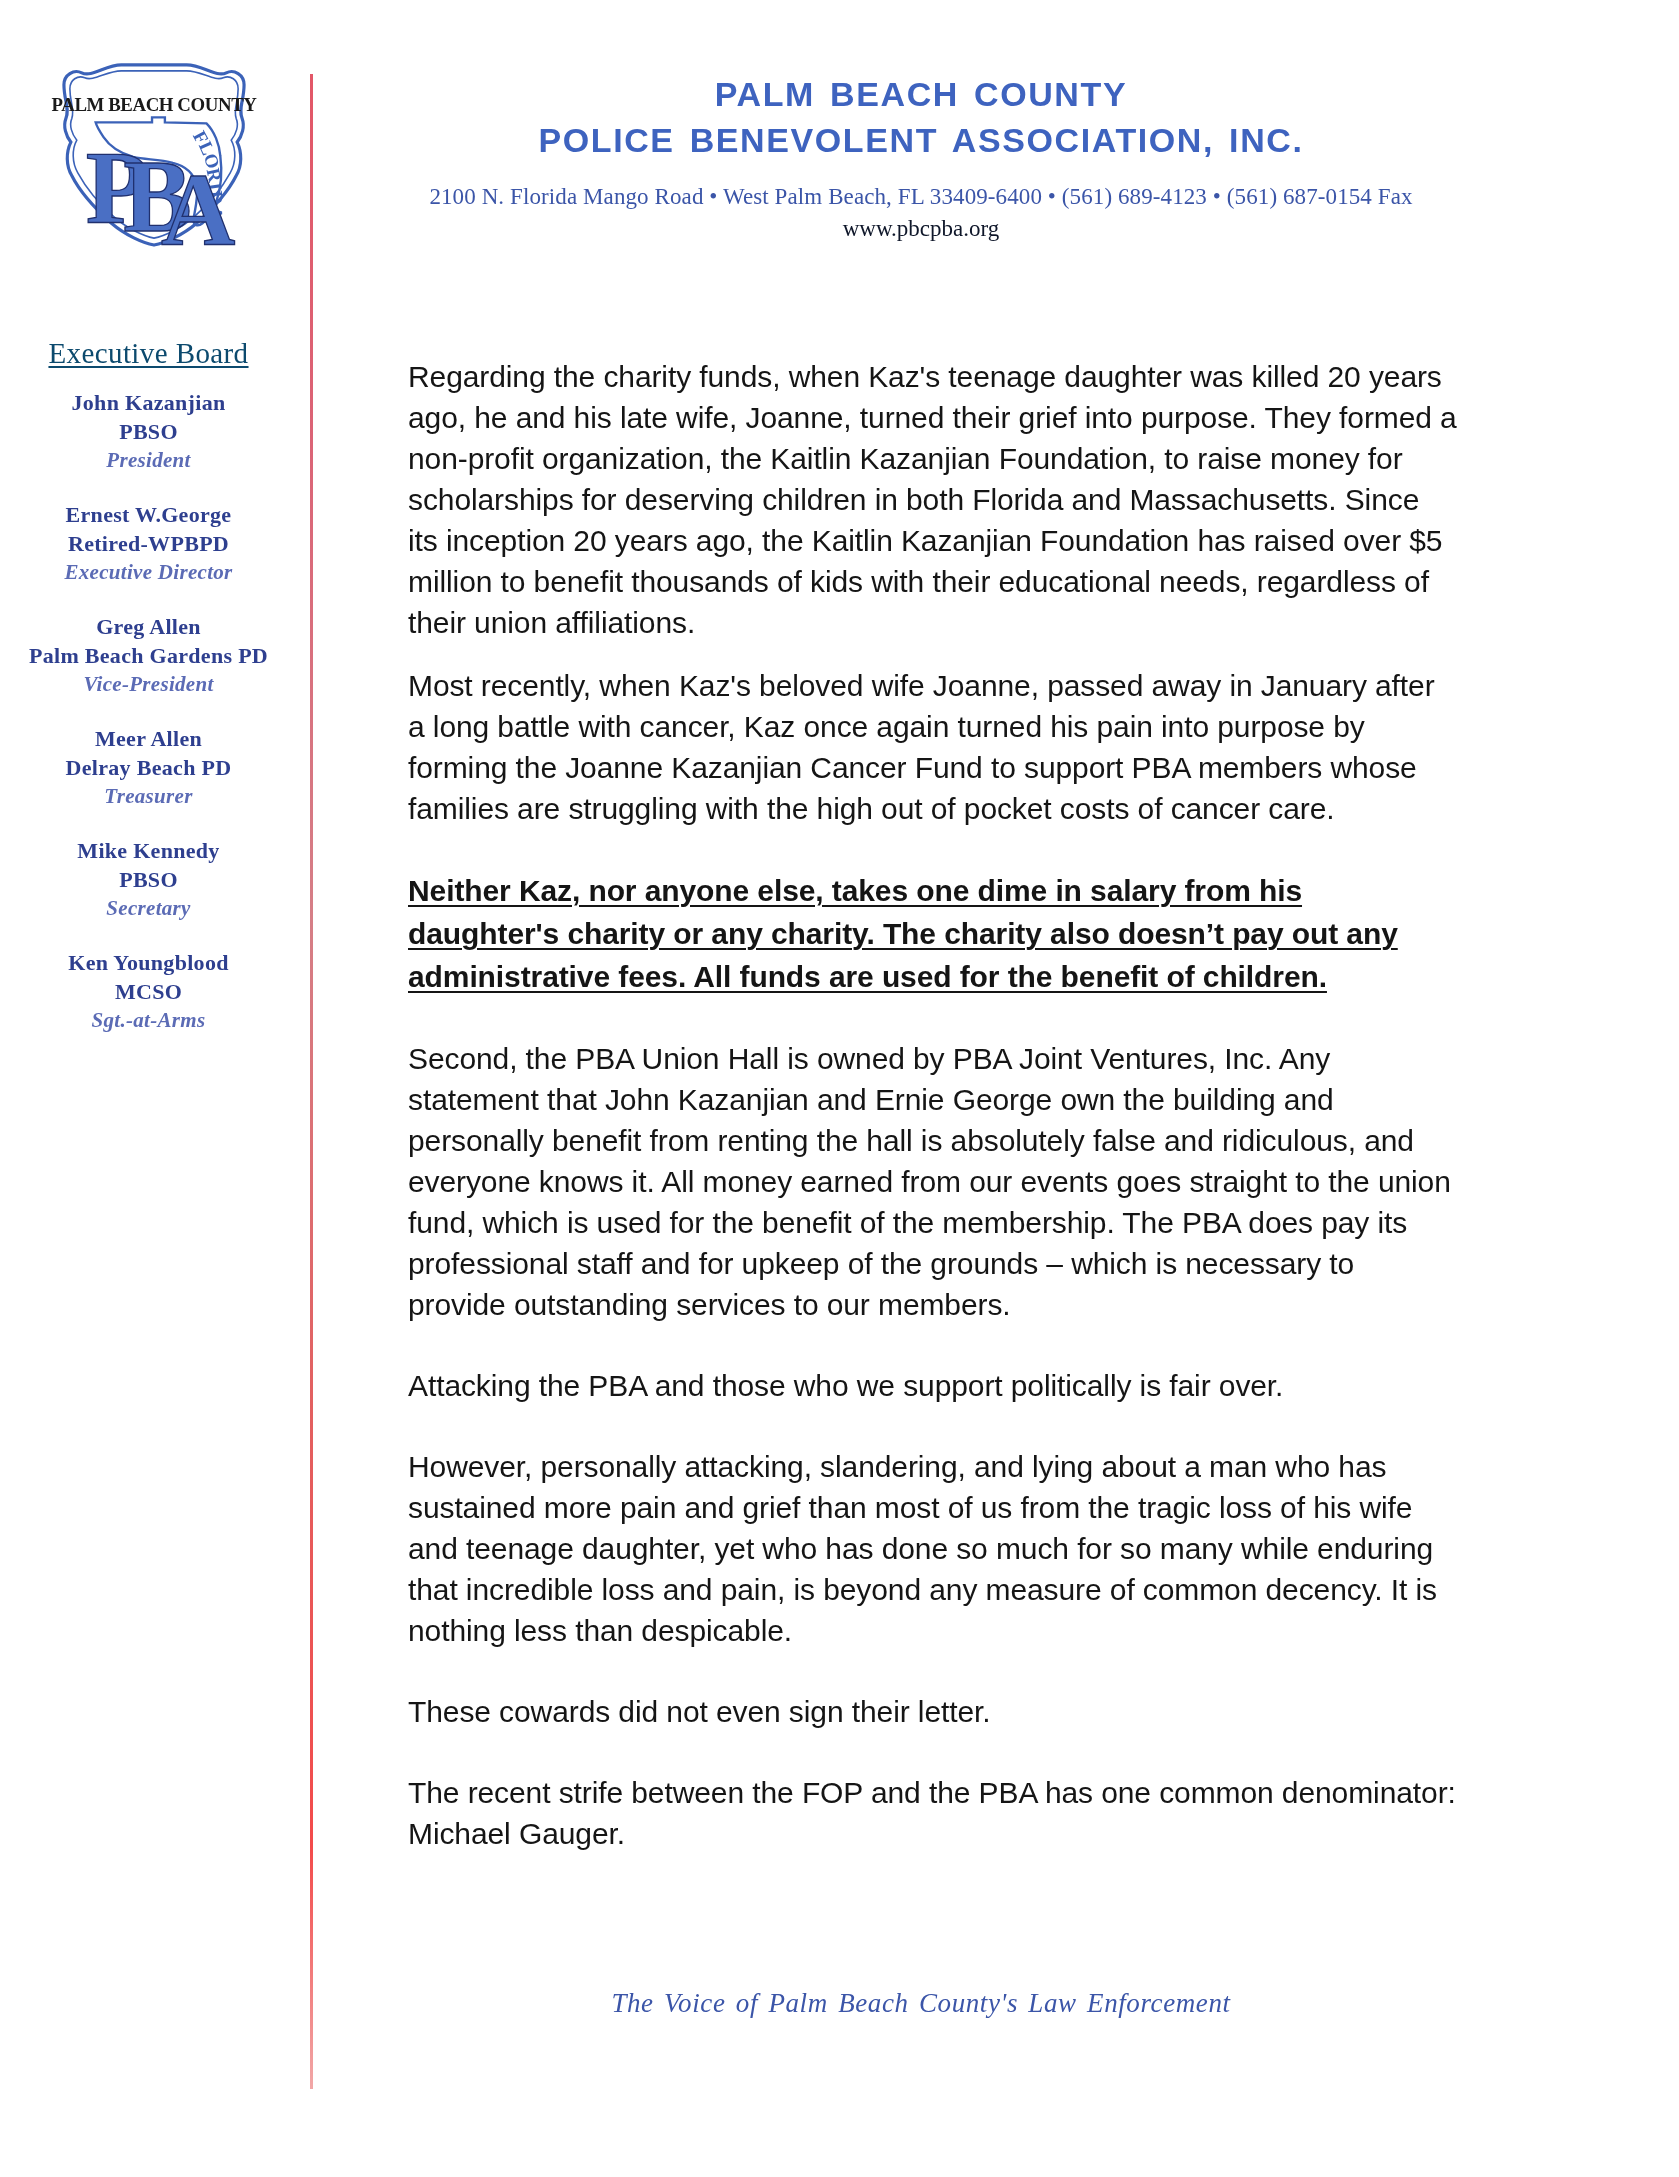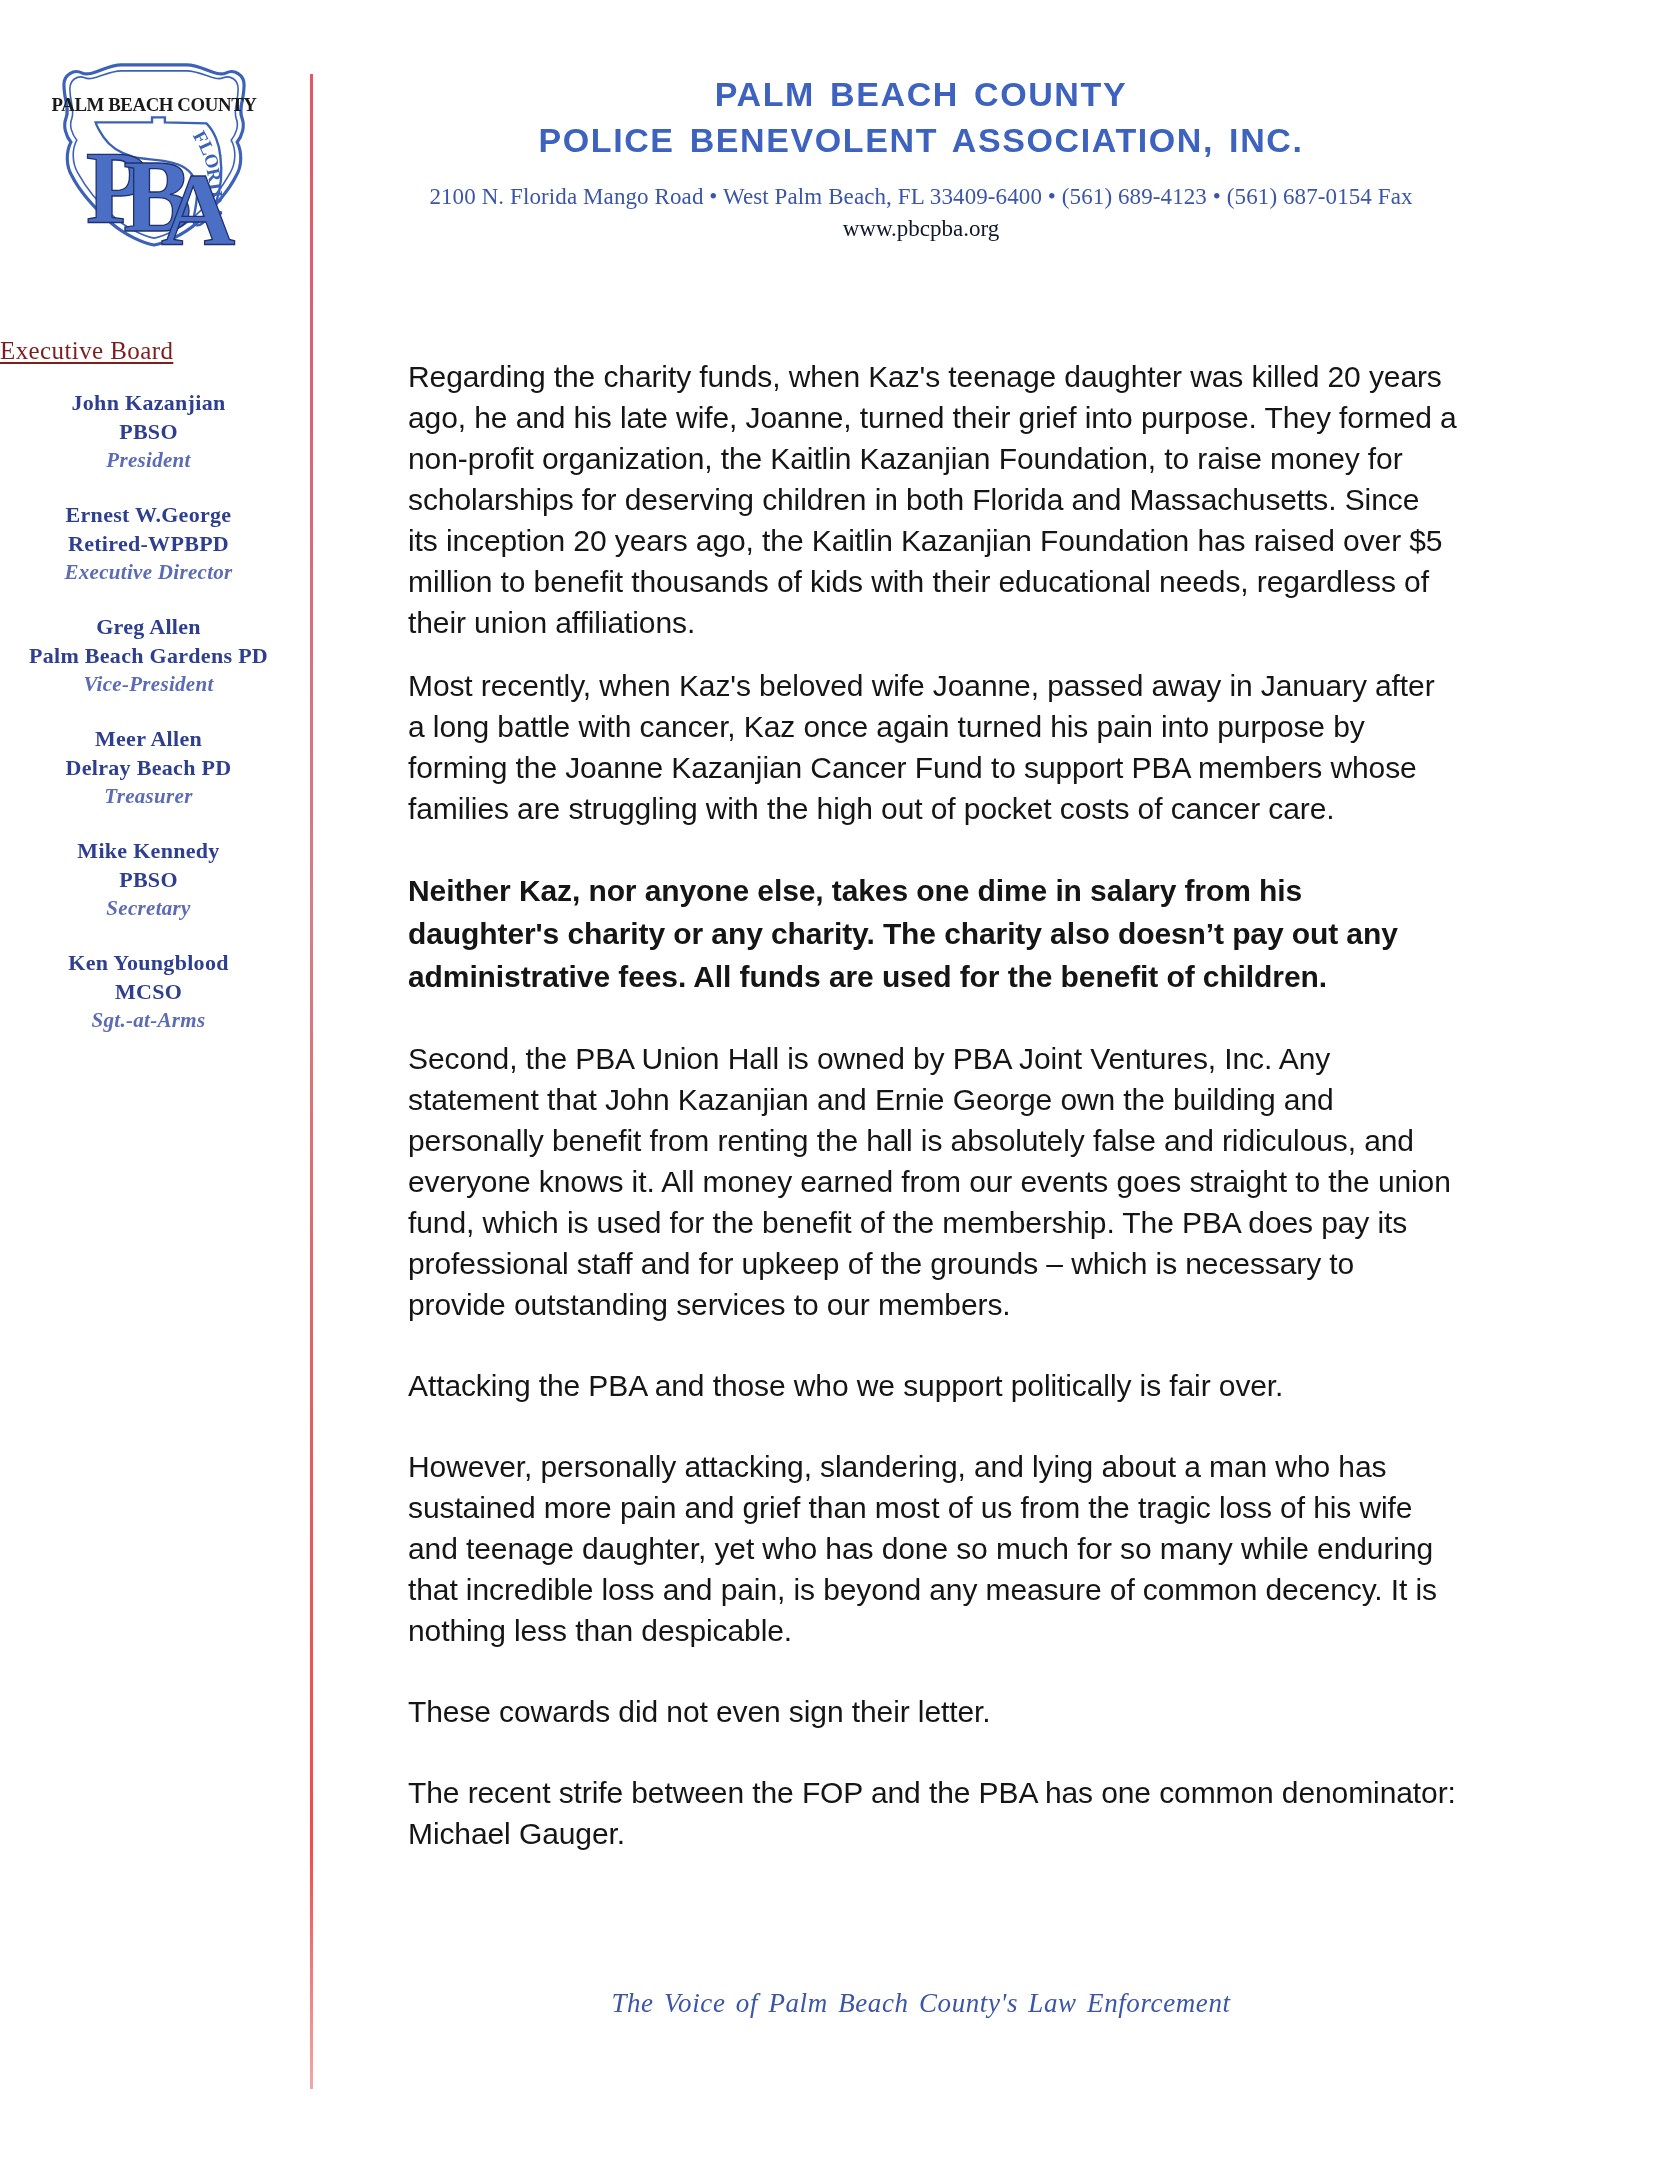--- a/index.html
+++ b/index.html
@@ -35,22 +35,23 @@
     width: 213px;
     height: 193px;
   }
   .logo-wrap svg { display: block; }
 
   .board-head {
     position: absolute;
     left: 0;
     top: 337px;
     width: 297px;
-    color: #7f1d1d;
-    font-size: 25px;
+    text-align: center;
+    color: #0c4a6e;
+    font-size: 29px;
     letter-spacing: 0.4px;
     text-decoration: underline;
     text-underline-offset: 3px;
   }
 
   .board-list {
     position: absolute;
     left: 0;
     top: 388px;
     width: 297px;
@@ -134,20 +135,21 @@
   }
   .content p {
     margin: 0 0 22px 0;
     font-stretch: condensed;
     transform-origin: left top;
   }
   .content p.gap-top { margin-top: 40px; }
 
   .emphasis {
     font-weight: bold;
+    text-decoration: underline;
     text-underline-offset: 4px;
     text-decoration-thickness: 2px;
     line-height: 43px;
     margin-bottom: 0 !important;
   }
 
   
   .footer {
     position: absolute;
     left: 337px;

